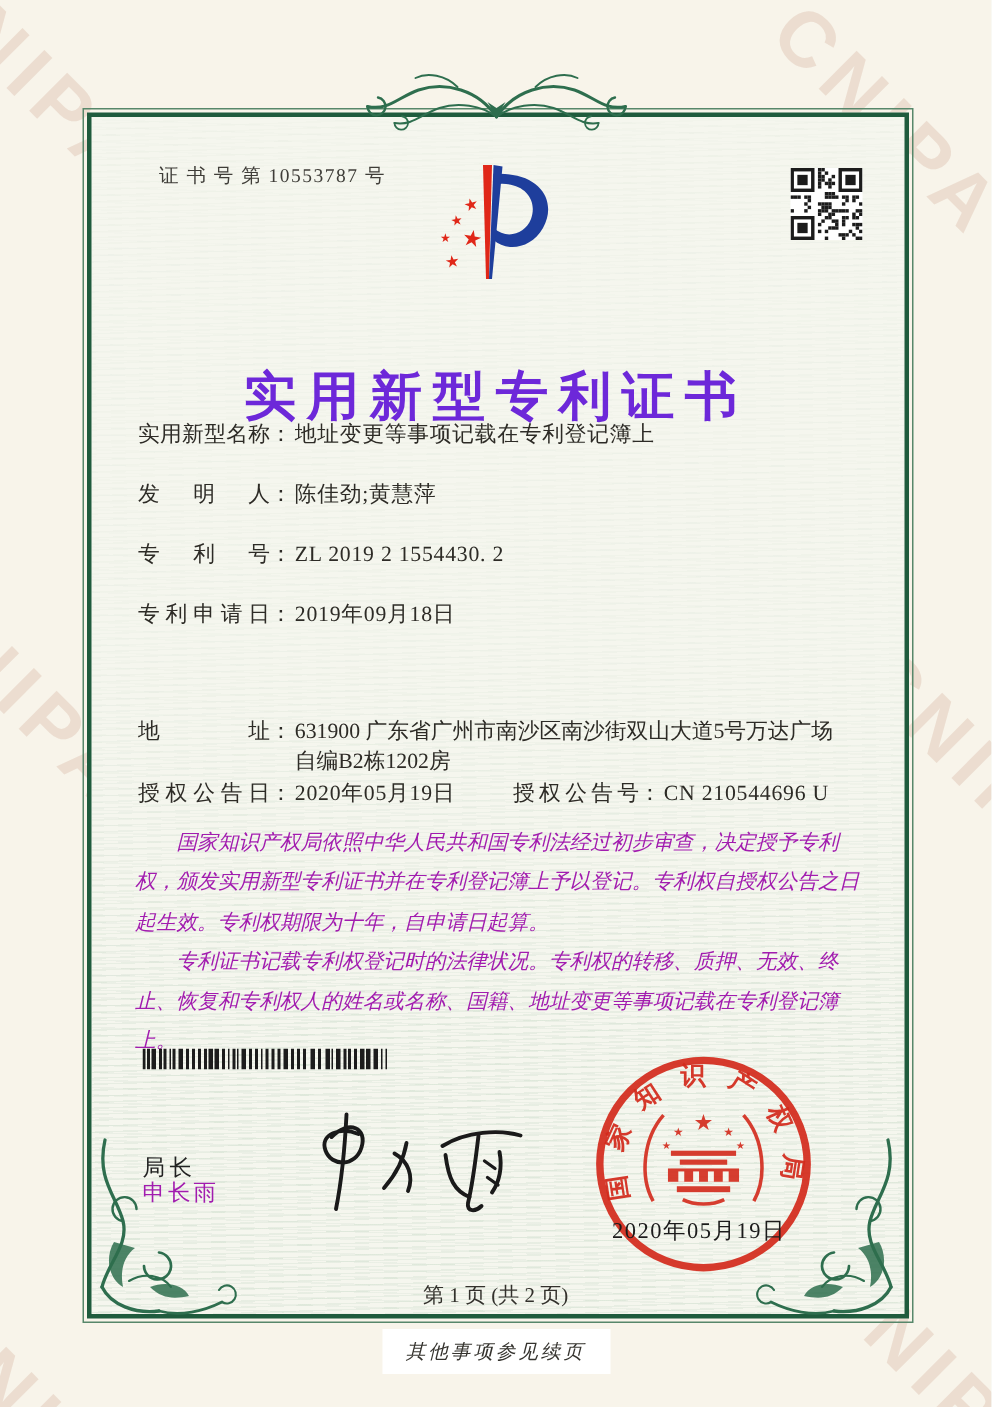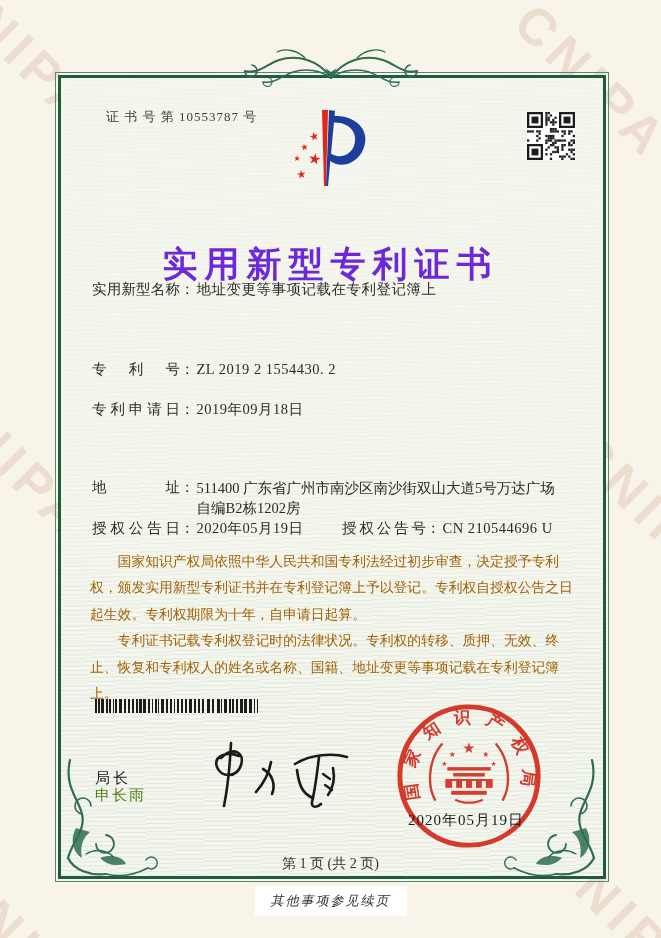--- a/index.html
+++ b/index.html
@@ -26,26 +26,26 @@
   
   .certno{position:absolute;left:106px;top:108px;font-size:13px;letter-spacing:1px;color:#3f3d38;}
   .title{position:absolute;left:0;right:0;top:196px;text-align:center;
          font-size:35px;font-weight:700;letter-spacing:7px;color:#6d28d9;margin-top:45px;}
   .row{position:absolute;left:92px;font-size:14.5px;color:#2d2b26;white-space:nowrap;}
   .lbl{display:inline-block;width:88px;text-align:justify;text-align-last:justify;}
   .colon{margin:0 2px 0 0;}
   .val{letter-spacing:.5px;}
   .addr-wrap{display:inline-block;vertical-align:top;white-space:normal;width:400px;line-height:20px;}
   .legal{position:absolute;left:90px;top:549px;width:490px;font-size:13.8px;
-         line-height:1.92;color:#a16207;}
+         line-height:1.92;font-style:italic;color:#a21caf;}
   .legal p{margin:0;text-indent:2em;}
   .sig-title{position:absolute;left:95px;top:757px;font:400 15px "Liberation Sans","DejaVu Sans",sans-serif;
              letter-spacing:3px;color:#222;margin-top:12px;}
   .sig-name{position:absolute;left:95px;top:786px;font:400 15px "Liberation Sans","DejaVu Sans",sans-serif;
-            letter-spacing:2px;color:#4d7c0f;}
+            letter-spacing:2px;color:#a21caf;}
   .seal-date{position:absolute;left:408px;top:811px;font-size:15px;letter-spacing:1px;color:#1b1b1b;}
   .page-info{position:absolute;left:0;right:0;top:855px;text-align:center;font-size:14px;color:#33312c;}
   .footer-note{position:absolute;left:50%;transform:translateX(-50%);top:886px;
                background:#ffffff;padding:6px 16px;font-size:13px;font-style:italic;
                letter-spacing:2px;color:#35332e;white-space:nowrap;text-align:center;}
   svg{display:block;}
 </style>
 </head>
 <body>
 
@@ -230,28 +230,31 @@
       <rect x="0" y="32" width="16" height="16" fill="#1c1c1c"></rect>
       <rect x="2.2857142857142856" y="34.285714285714285" width="11.428571428571427" height="11.428571428571427" fill="#ffffff"></rect>
       <rect x="4.571428571428571" y="36.57142857142857" width="6.857142857142857" height="6.857142857142857" fill="#1c1c1c"></rect>
     </svg>
 
   <div class="title">实用新型专利证书</div>
 
   <div class="row" style="top:280px">
     <span class="lbl">实用新型名称</span><span class="colon">：</span><span class="val">地址变更等事项记载在专利登记簿上</span>
   </div>
+  <div class="row" style="top:320px">
+    <span class="lbl">发明人</span><span class="colon">：</span><span class="val">陈佳劲;黄慧萍</span>
+  </div>
   <div class="row" style="top:360px">
     <span class="lbl">专利号</span><span class="colon">：</span><span class="val">ZL 2019 2 1554430. 2</span>
   </div>
   <div class="row" style="top:400px">
     <span class="lbl">专利申请日</span><span class="colon">：</span><span class="val">2019年09月18日</span>
   </div>
   <div class="row" style="top:478px">
-    <span class="lbl" style="vertical-align:top">地址</span><span class="colon" style="vertical-align:top">：</span><span class="addr-wrap"><span>511400 广东省广州市南沙区南沙街双山大道5号万达广场</span><br><span>自编B2栋1202房</span></span>
+    <span class="lbl" style="vertical-align:top">地址</span><span class="colon" style="vertical-align:top">：</span><span class="addr-wrap"><span>631900 广东省广州市南沙区南沙街双山大道5号万达广场</span><br><span>自编B2栋1202房</span></span>
   </div>
   <div class="row" style="top:519px">
     <span class="lbl">授权公告日</span><span class="colon">：</span><span class="val">2020年05月19日</span>
   </div>
   <div class="row" style="left:342px;top:519px">
     <span class="lbl" style="width:84px">授权公告号</span><span class="colon">：</span><span class="val">CN 210544696 U</span>
   </div>
 
   <div class="legal">
     <p>国家知识产权局依照中华人民共和国专利法经过初步审查，决定授予专利权，颁发实用新型专利证书并在专利登记簿上予以登记。专利权自授权公告之日起生效。专利权期限为十年，自申请日起算。</p>

